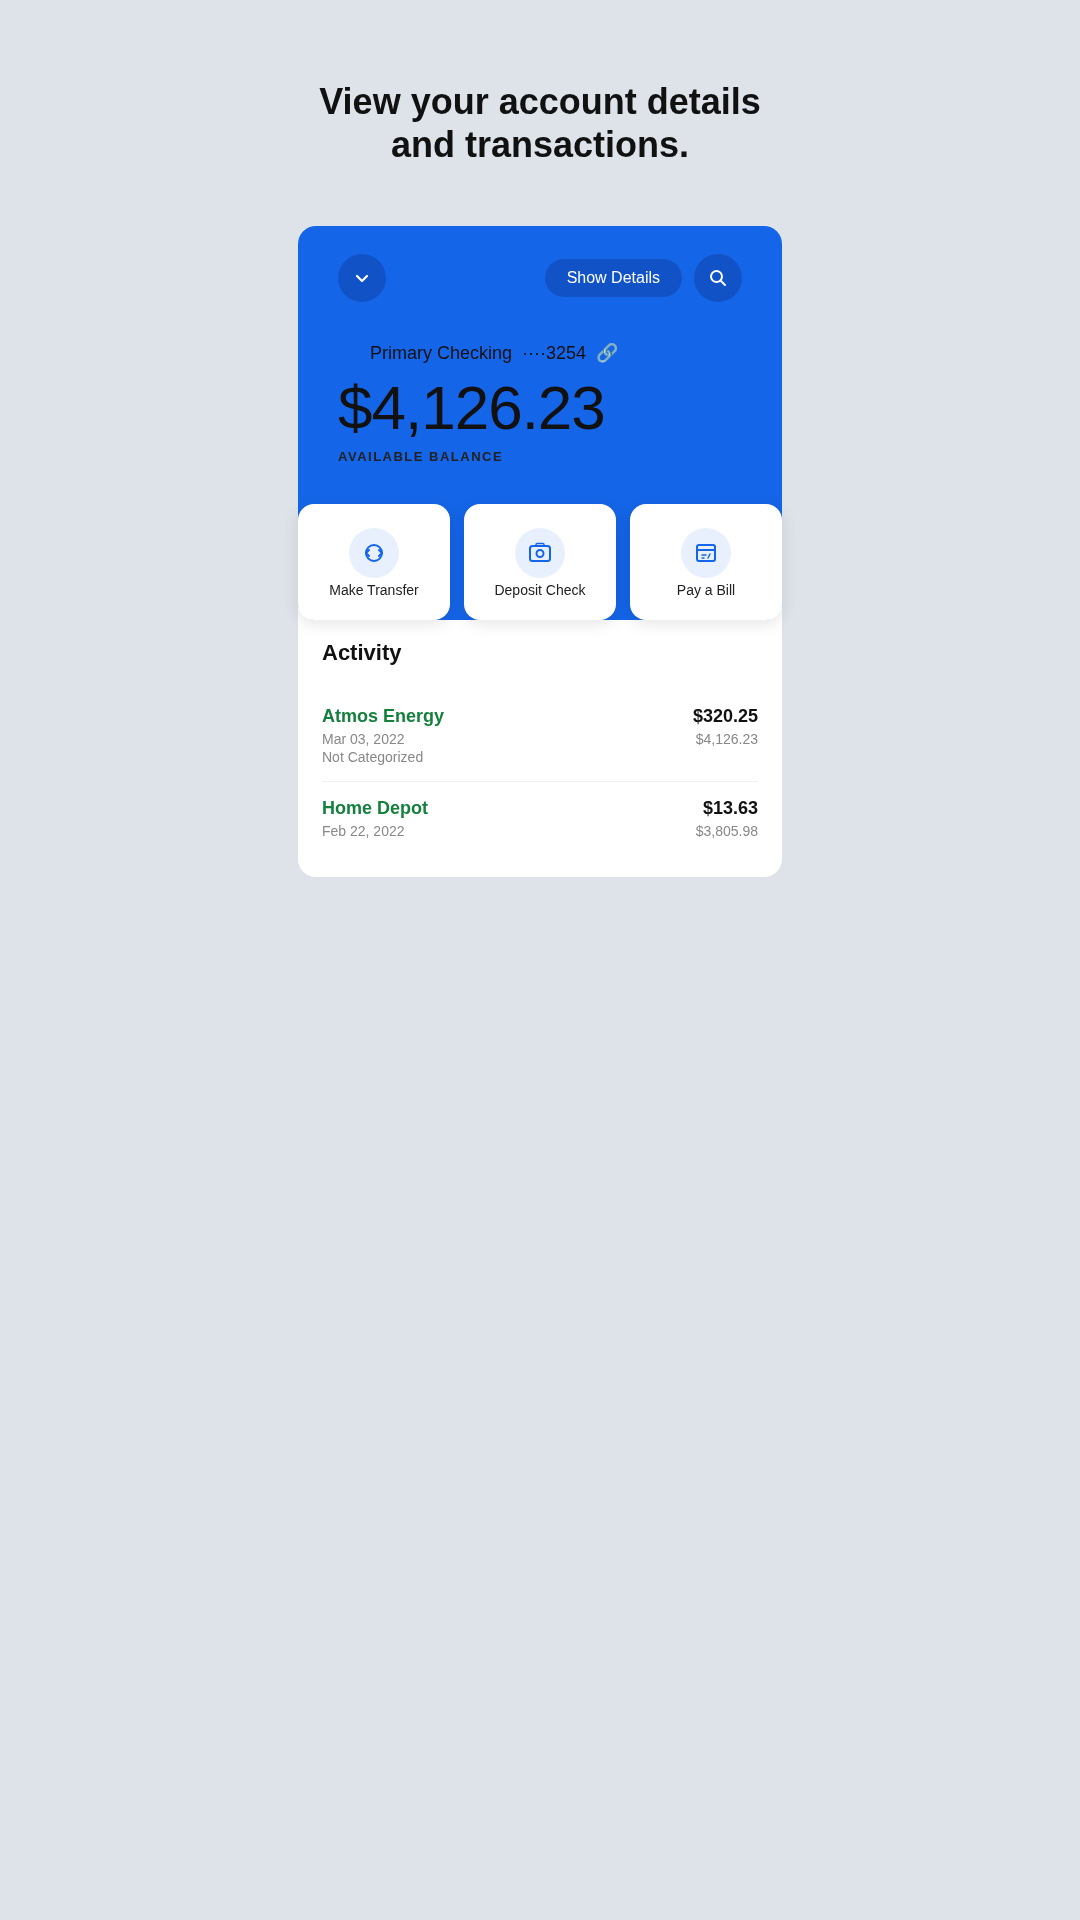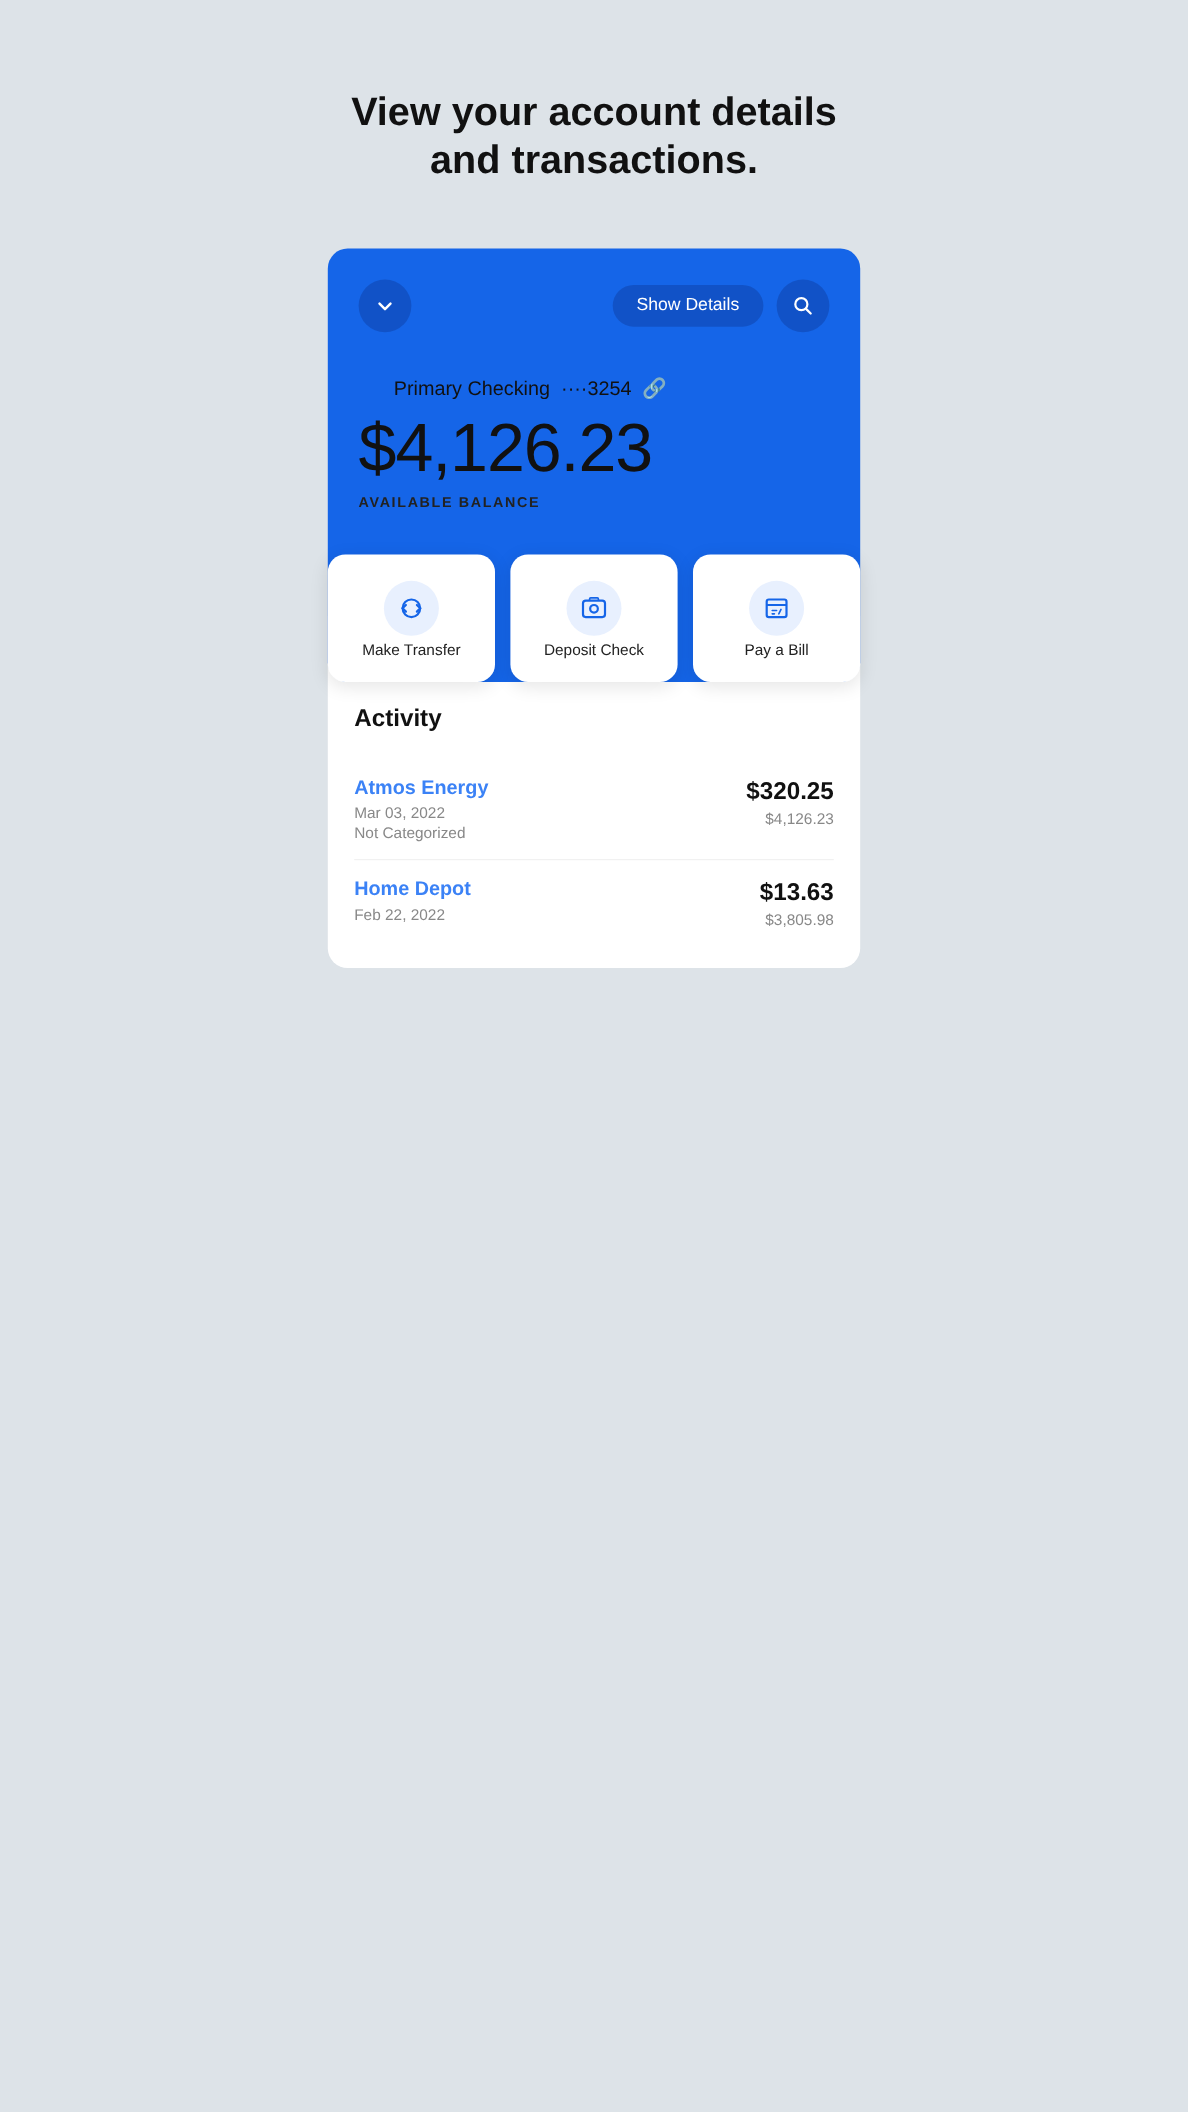--- a/index.html
+++ b/index.html
@@ -27,21 +27,21 @@
 
     .card {
       background: #1565e8;
       border-radius: 18px;
       margin: 0 28px;
       overflow: visible;
       position: relative;
     }
 
     .card-top {
-      padding: 28px 28px 0;
+      padding: 28px 40px 0;
     }
 
     .card-controls {
       display: flex;
       justify-content: space-between;
       align-items: center;
       margin-bottom: 40px;
     }
 
     .icon-btn {
@@ -184,25 +184,25 @@
 
     .transaction-row {
       display: flex;
       justify-content: space-between;
       align-items: flex-start;
     }
 
     .transaction-name {
       font-size: 18px;
       font-weight: 700;
-      color: #3b82f6;
+      color: #15803d;
     }
 
     .transaction-amount {
-      font-size: 22px;
+      font-size: 18px;
       font-weight: 700;
       color: #111;
     }
 
     .transaction-date {
       font-size: 14px;
       color: #888;
       margin-top: 4px;
     }
 

